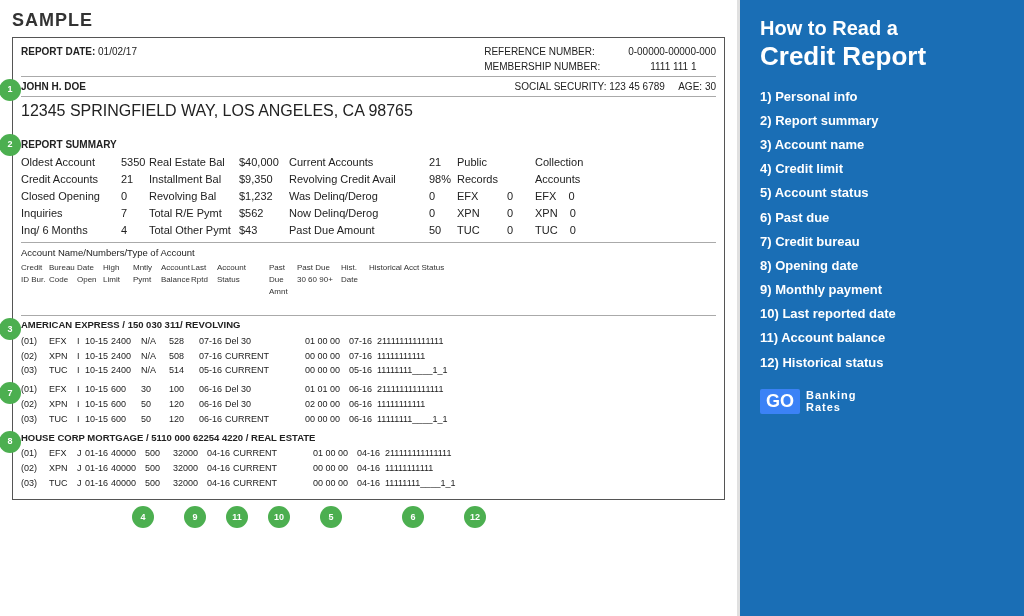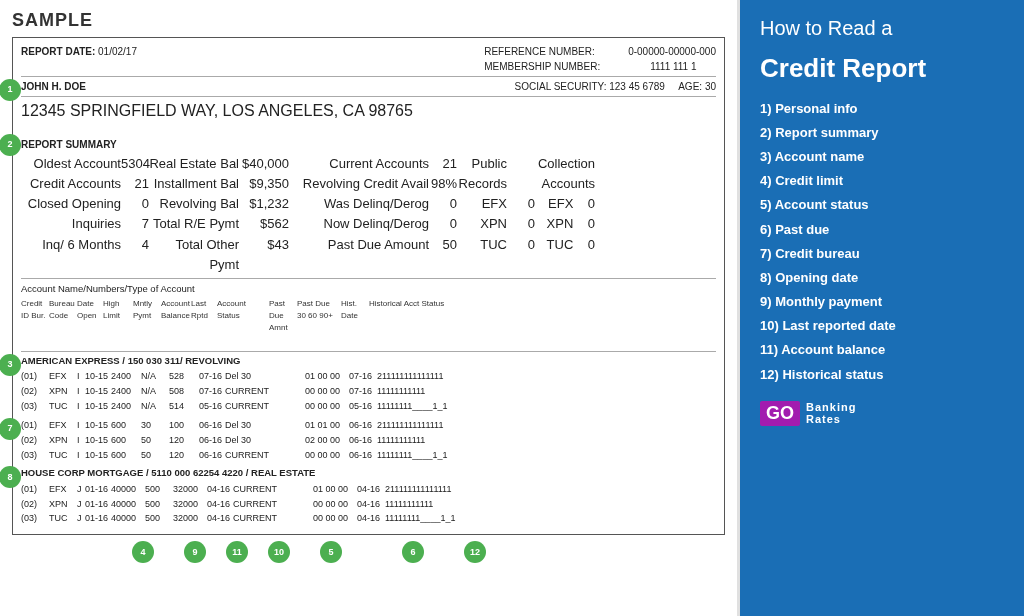--- a/index.html
+++ b/index.html
@@ -39,23 +39,23 @@
     
     .right-panel {
       flex: 0 0 284px;
       background: #1a6eb5;
       padding: 16px 20px;
       color: #fff;
     }
 
     .right-title-top {
       font-size: 20px;
-      font-weight: 400;
+      font-weight: 700;
       line-height: 1.2;
-      margin-bottom: 14px;
+      margin-bottom: 2px;
     }
     .right-title-bold {
       font-size: 26px;
       font-weight: 900;
       line-height: 1.1;
       margin-bottom: 14px;
     }
 
     .right-list {
       list-style: none;
@@ -120,24 +120,24 @@
         <span>30</span>
       </span>
     </div>
     <div style="font-size:16px; margin-bottom:14px;">12345 SPRINGFIELD WAY, LOS ANGELES, CA 98765</div>
 
     <div style="display:flex; align-items:center; gap:6px; margin-bottom:2px; position:relative;">
       <span class="num-badge" style="position:absolute;left:-22px;">2</span>
       <strong style="font-size:10px;">REPORT SUMMARY</strong>
     </div>
 
-    <div style="font-size:13px; margin-bottom:3px; border-bottom:1px solid #aaa; padding-bottom:3px;text-align:right;">
+    <div style="font-size:11px; margin-bottom:3px; border-bottom:1px solid #aaa; padding-bottom:3px;">
       <div style="display:grid; grid-template-columns: 100px 28px 90px 50px 140px 28px 50px 28px 60px; gap:0; line-height:1.55;">
         <span>Oldest Account</span>
-          <span>5304</span>
+          <span>5350</span>
           <span>Real Estate Bal</span>
           <span>$40,000</span>
           <span>Current Accounts</span>
           <span>21</span>
           <span>Public</span>
           <span></span>
           <span>Collection</span>
         <span>Credit Accounts</span>
           <span>21</span>
           <span>Installment Bal</span>
@@ -356,19 +356,19 @@
     <li>6) Past due</li>
     <li>7) Credit bureau</li>
     <li>8) Opening date</li>
     <li>9) Monthly payment</li>
     <li>10) Last reported date</li>
     <li>11) Account balance</li>
     <li>12) Historical status</li>
   </ul>
 
   <div class="go-banking-logo">
-    <span style="background:#a21caf; color:#fff; font-weight:900; font-size:18px; padding:2px 6px; border-radius:2px;">GO</span>
+    <span style="background:#3b82f6; color:#fff; font-weight:900; font-size:18px; padding:2px 6px; border-radius:2px;">GO</span>
     <div>
       <div style="font-size:11px; font-weight:bold; color:#fff; letter-spacing:1px;">Banking</div>
       <div style="font-size:11px; font-weight:bold; color:#fff; letter-spacing:1px;">Rates</div>
     </div>
   </div>
 </div>
 
 </body></html>

